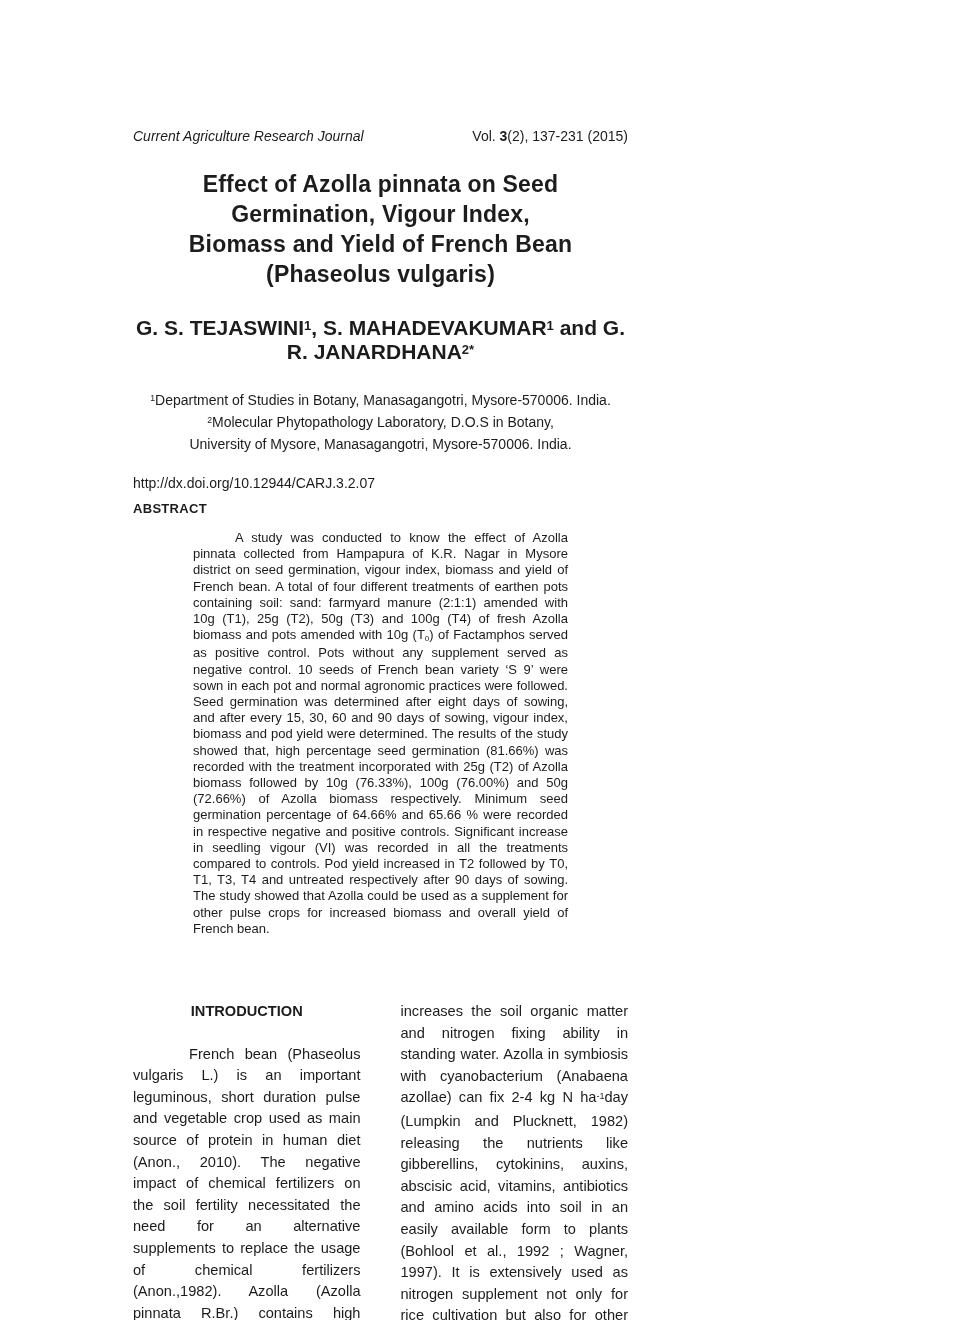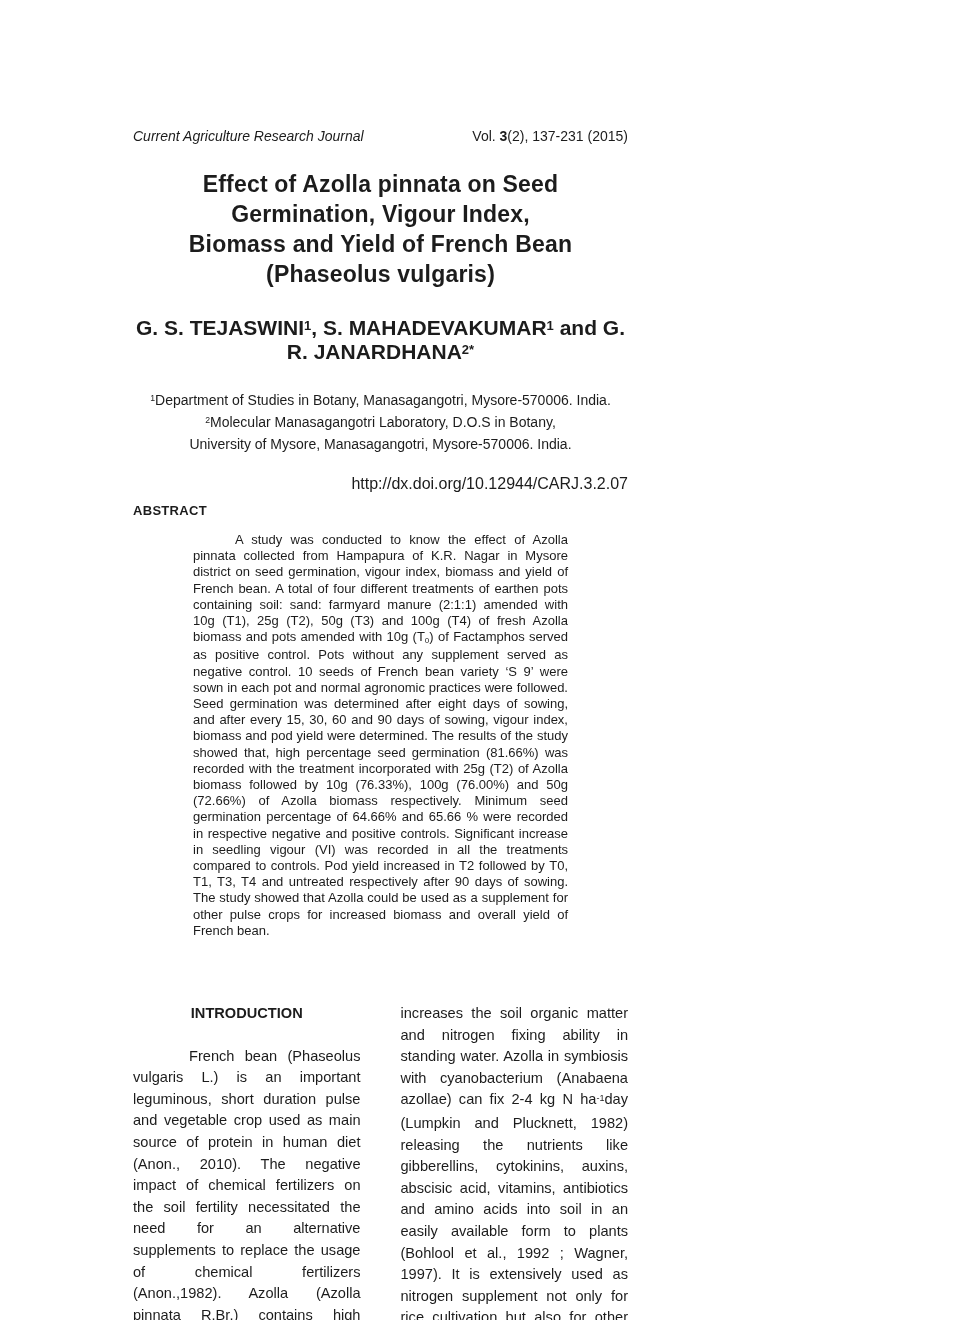--- a/index.html
+++ b/index.html
@@ -18,21 +18,21 @@
   .sup{font-size:0.62em;vertical-align:baseline;position:relative;top:-0.42em;}
   .sub{font-size:0.62em;vertical-align:baseline;position:relative;top:0.25em;}
 
   .pg-header{display:flex;justify-content:space-between;align-items:baseline;font-size:14px;}
   .journal{font-style:italic;}
   .volume{font-style:normal;}
 
   .title{margin-top:25px;text-align:center;font-weight:bold;font-size:23px;line-height:30px;letter-spacing:0.2px;}
   .authors{margin-top:27px;text-align:center;font-weight:bold;font-size:21px;}
   .affil{margin-top:26px;text-align:center;font-size:14px;line-height:20px;}
-  .doi{margin-top:21px;text-align:right;font-size:16px;}
+  .doi{margin-top:21px;text-align:left;font-size:14px;}
   .received{margin-top:24px;text-align:center;font-size:14px;}
 
   .abs-head{margin-top:10px;text-align:left;font-size:13px;font-weight:bold;letter-spacing:0.3px;}
   .abs-body{margin:14px 60px 0 60px;font-size:13px;line-height:16.2px;text-align:justify;text-indent:42px;}
   .keywords{margin:17px 60px 0 60px;font-size:13px;line-height:16px;text-indent:13px;}
 
   .columns{margin-top:64px;display:flex;gap:40px;}
   .col{width:335px;font-size:14.6px;line-height:21.6px;text-align:justify;}
   .intro-head{text-align:center;font-weight:bold;font-size:14.6px;margin:0 0 21px 0;}
   .col p{margin:0;}
@@ -48,21 +48,21 @@
     <span class="journal">Current Agriculture Research Journal</span>
     <span class="volume"><span>Vol. </span><span class="bd">3</span><span>(2), 137-231 (2015)</span></span>
   </div>
 
   <h1 class="title" style="margin-bottom:0;"><span>Effect of </span><span class="it">Azolla pinnata</span><span> on Seed Germination, Vigour Index,</span><br><span>Biomass and Yield of French Bean (</span><span class="it">Phaseolus vulgaris</span><span>)</span></h1>
 
   <div class="authors"><span>G. S. TEJASWINI</span><span class="sup">1</span><span>, S. MAHADEVAKUMAR</span><span class="sup">1</span><span> and G. R. JANARDHANA</span><span class="sup">2*</span></div>
 
   <div class="affil">
     <div><span class="sup">1</span><span>Department of Studies in Botany, Manasagangotri, Mysore-570006. India.</span></div>
-    <div><span class="sup">2</span><span>Molecular Manasagangotri Laboratory, D.O.S in Botany,</span></div>
+    <div><span class="sup">2</span><span>Molecular Phytopathology Laboratory, D.O.S in Botany,</span></div>
     <div>University of Mysore, Manasagangotri, Mysore-570006. India.</div>
   </div>
 
   <div class="doi">http://dx.doi.org/10.12944/CARJ.3.2.07</div>
 
 
   <div class="abs-head">ABSTRACT</div>
 
   <p class="abs-body"><span>A study was conducted to know the effect of </span><span class="it">Azolla pinnata</span><span> collected from Hampapura of K.R. Nagar in Mysore district on seed germination, vigour index, biomass and yield of French bean. A total of four different  treatments of earthen pots containing soil: sand: farmyard manure (2:1:1) amended with 10g (T1), 25g (T2), 50g (T3) and 100g (T4) of fresh </span><span class="it">Azolla</span><span> biomass and pots amended with 10g (T</span><span class="sub">0</span><span>) of Factamphos served as positive control. Pots without any supplement served as negative control. 10 seeds of French bean variety ‘S 9’ were sown in each pot and normal agronomic practices were followed. Seed germination was determined after eight days of sowing, and after every 15, 30, 60 and 90 days of sowing, vigour index, biomass and pod yield were determined. The results of the study showed that, high percentage seed germination (81.66%) was recorded with the treatment incorporated with 25g (T2) of </span><span class="it">Azolla</span><span> biomass followed by 10g (76.33%), 100g (76.00%) and 50g (72.66%) of </span><span class="it">Azolla</span><span> biomass respectively. Minimum seed germination percentage of 64.66% and 65.66 % were recorded in respective negative and positive controls. Significant increase in seedling vigour (VI) was recorded in all the treatments compared to controls. Pod yield increased in T2 followed by T0, T1, T3, T4 and untreated respectively after 90 days of sowing. The study showed that </span><span class="it">Azolla</span><span> could be used as a supplement for other pulse crops for increased biomass and overall yield of French bean.</span></p>
 

